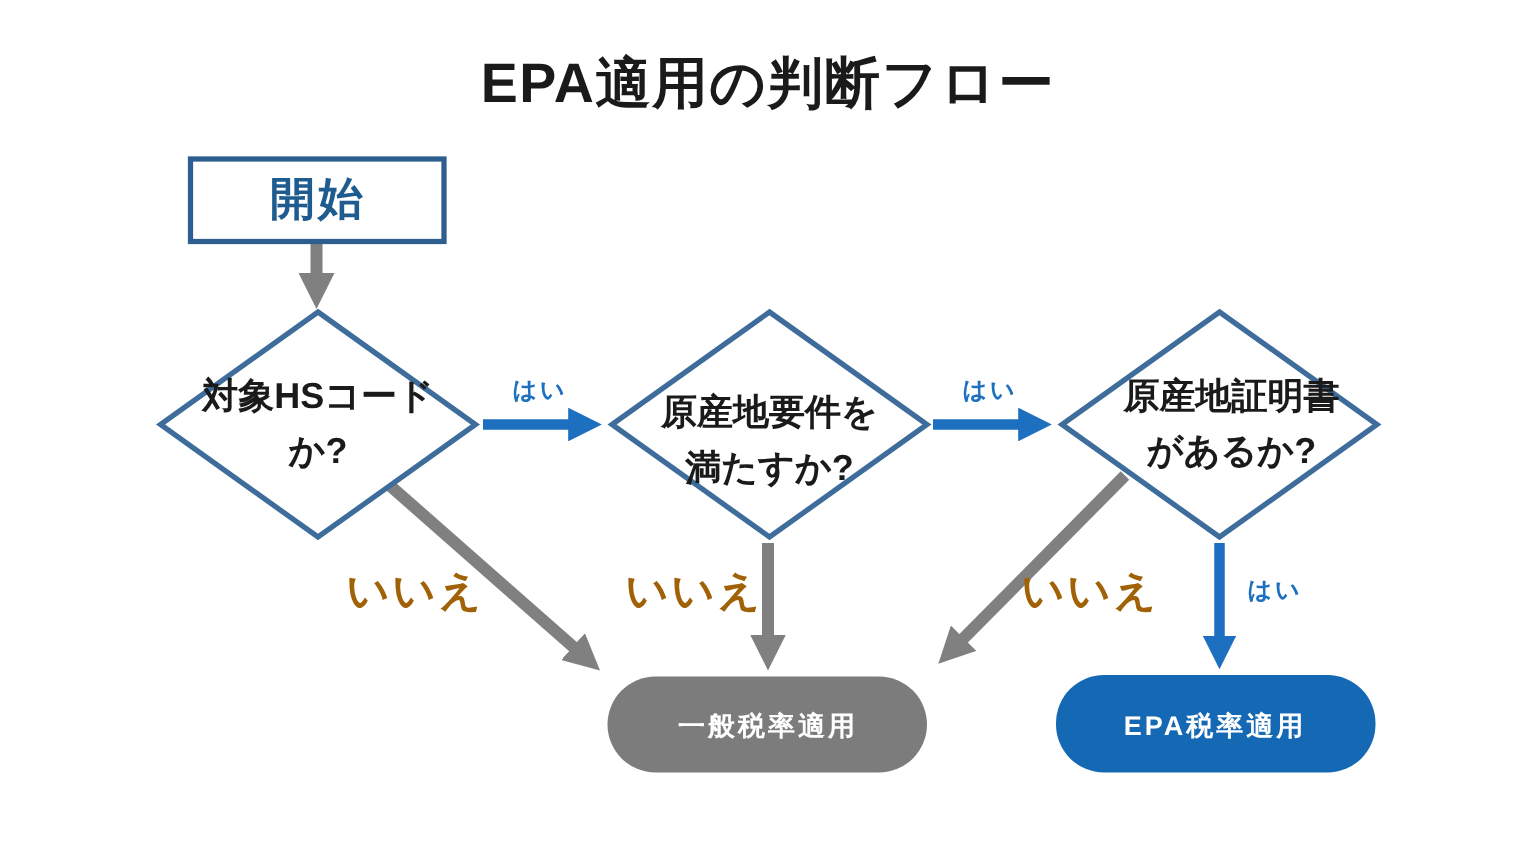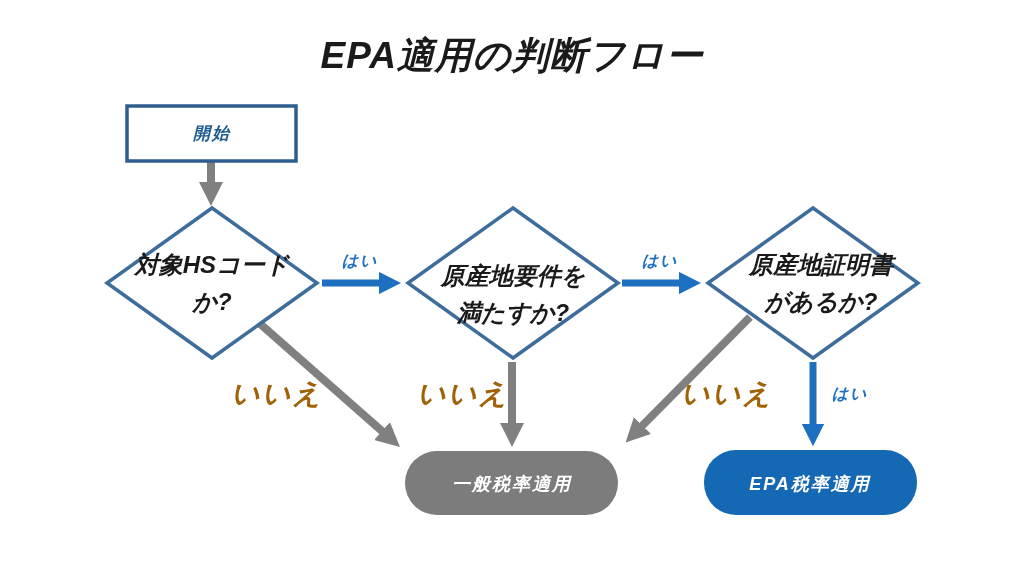--- a/index.html
+++ b/index.html
@@ -3,40 +3,39 @@
 <meta charset="utf-8">
 <style>
   html, body { margin: 0; padding: 0; background: #ffffff; }
   .canvas {
     position: relative;
     width: 1024px;
     height: 568px;
     background: #ffffff;
     overflow: hidden;
     font-family: "Liberation Sans", sans-serif;
-    font-style: italic;
   }
   .canvas svg { position: absolute; left: 0; top: 0; }
   .lbl {
     position: absolute;
     transform: translate(-50%, -50%);
     white-space: nowrap;
     font-weight: bold;
     text-align: center;
   }
   .title {
     left: 512px; top: 56px;
     font-size: 37px;
     font-weight: 800;
     color: #1a1a1a;
     letter-spacing: 1px;
   }
   .start-label {
     left: 212px; top: 133px;
-    font-size: 17px;
+    font-size: 30px;
     color: #1e5c8f;
     letter-spacing: 2px;
   }
   .diamond-label {
     width: 200px;
     font-size: 24px;
     line-height: 1.55;
     color: #1a1a1a;
     white-space: normal;
   }

